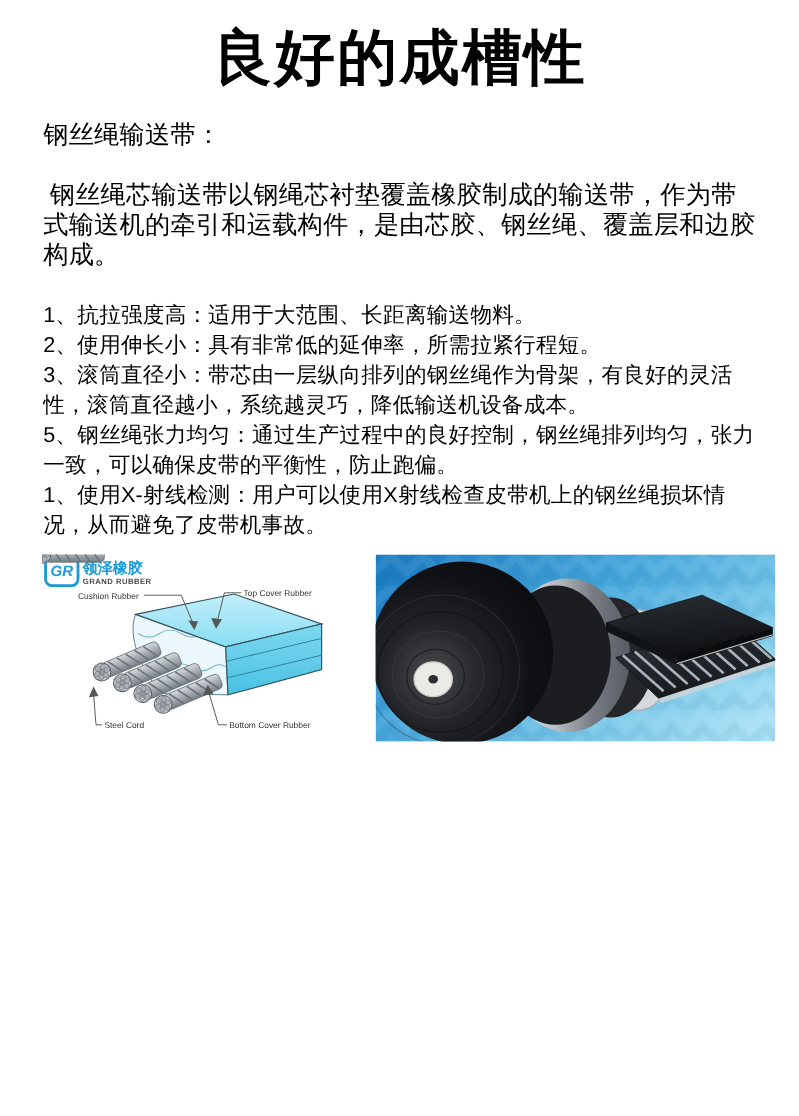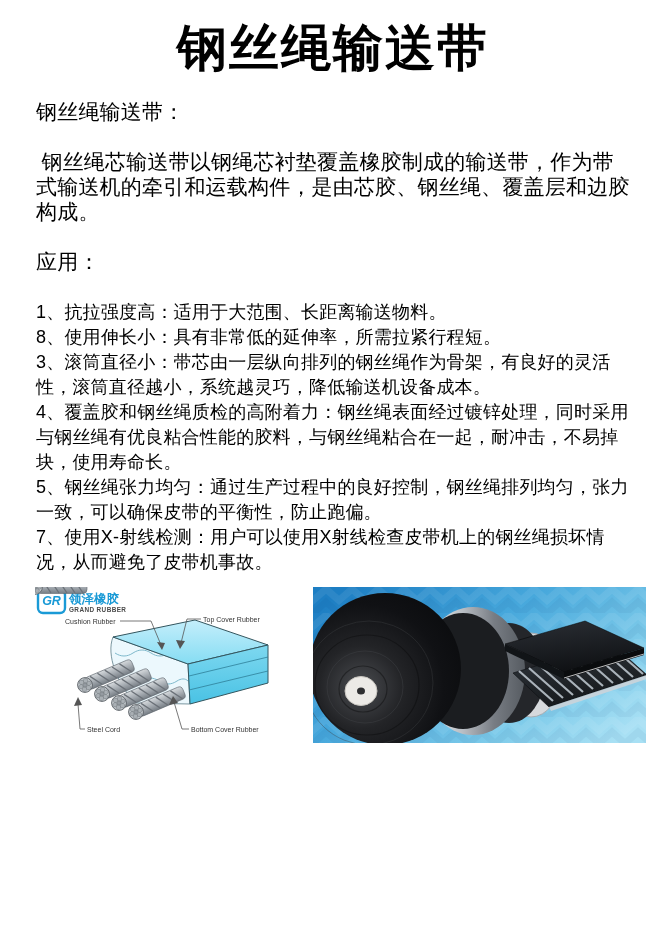--- a/index.html
+++ b/index.html
@@ -27,34 +27,32 @@
   }
   .images svg{display:block;}
   .diagram-label{font-size:7px;fill:#333;}
   .leader{stroke:#555;stroke-width:.8;fill:none;}
 </style>
 </head>
 <body>
 
 <div class="page">
   <div class="content">
-    <h1 class="title">钢丝绳输送带</h1>
+    <h1 class="title">良好的成槽性</h1>
 
     <p class="line">钢丝绳输送带：</p>
     <p class="para">&nbsp;钢丝绳芯输送带以钢绳芯衬垫覆盖橡胶制成的输送带，作为带式输送机的牵引和运载构件，是由芯胶、钢丝绳、覆盖层和边胶构成。</p>
 
-    <p class="line">应用：</p>
 
     <div class="features">
       <p>1、抗拉强度高：适用于大范围、长距离输送物料。</p>
-      <p>8、使用伸长小：具有非常低的延伸率，所需拉紧行程短。</p>
+      <p>2、使用伸长小：具有非常低的延伸率，所需拉紧行程短。</p>
       <p>3、滚筒直径小：带芯由一层纵向排列的钢丝绳作为骨架，有良好的灵活性，滚筒直径越小，系统越灵巧，降低输送机设备成本。</p>
-      <p>4、覆盖胶和钢丝绳质检的高附着力：钢丝绳表面经过镀锌处理，同时采用与钢丝绳有优良粘合性能的胶料，与钢丝绳粘合在一起，耐冲击，不易掉块，使用寿命长。</p>
       <p>5、钢丝绳张力均匀：通过生产过程中的良好控制，钢丝绳排列均匀，张力一致，可以确保皮带的平衡性，防止跑偏。</p>
-      <p>7、使用X-射线检测：用户可以使用X射线检查皮带机上的钢丝绳损坏情况，从而避免了皮带机事故。</p>
+      <p>1、使用X-射线检测：用户可以使用X射线检查皮带机上的钢丝绳损坏情况，从而避免了皮带机事故。</p>
     </div>
   </div>
 
   <div class="images">
 
     <svg width="258" height="156" viewBox="0 0 258 156">
       <defs>
         <linearGradient id="topFace" x1="0" y1="0" x2="0" y2="1">
           <stop offset="0" stop-color="#c4eefb"></stop>
             <stop offset="1" stop-color="#86ddf3"></stop>

